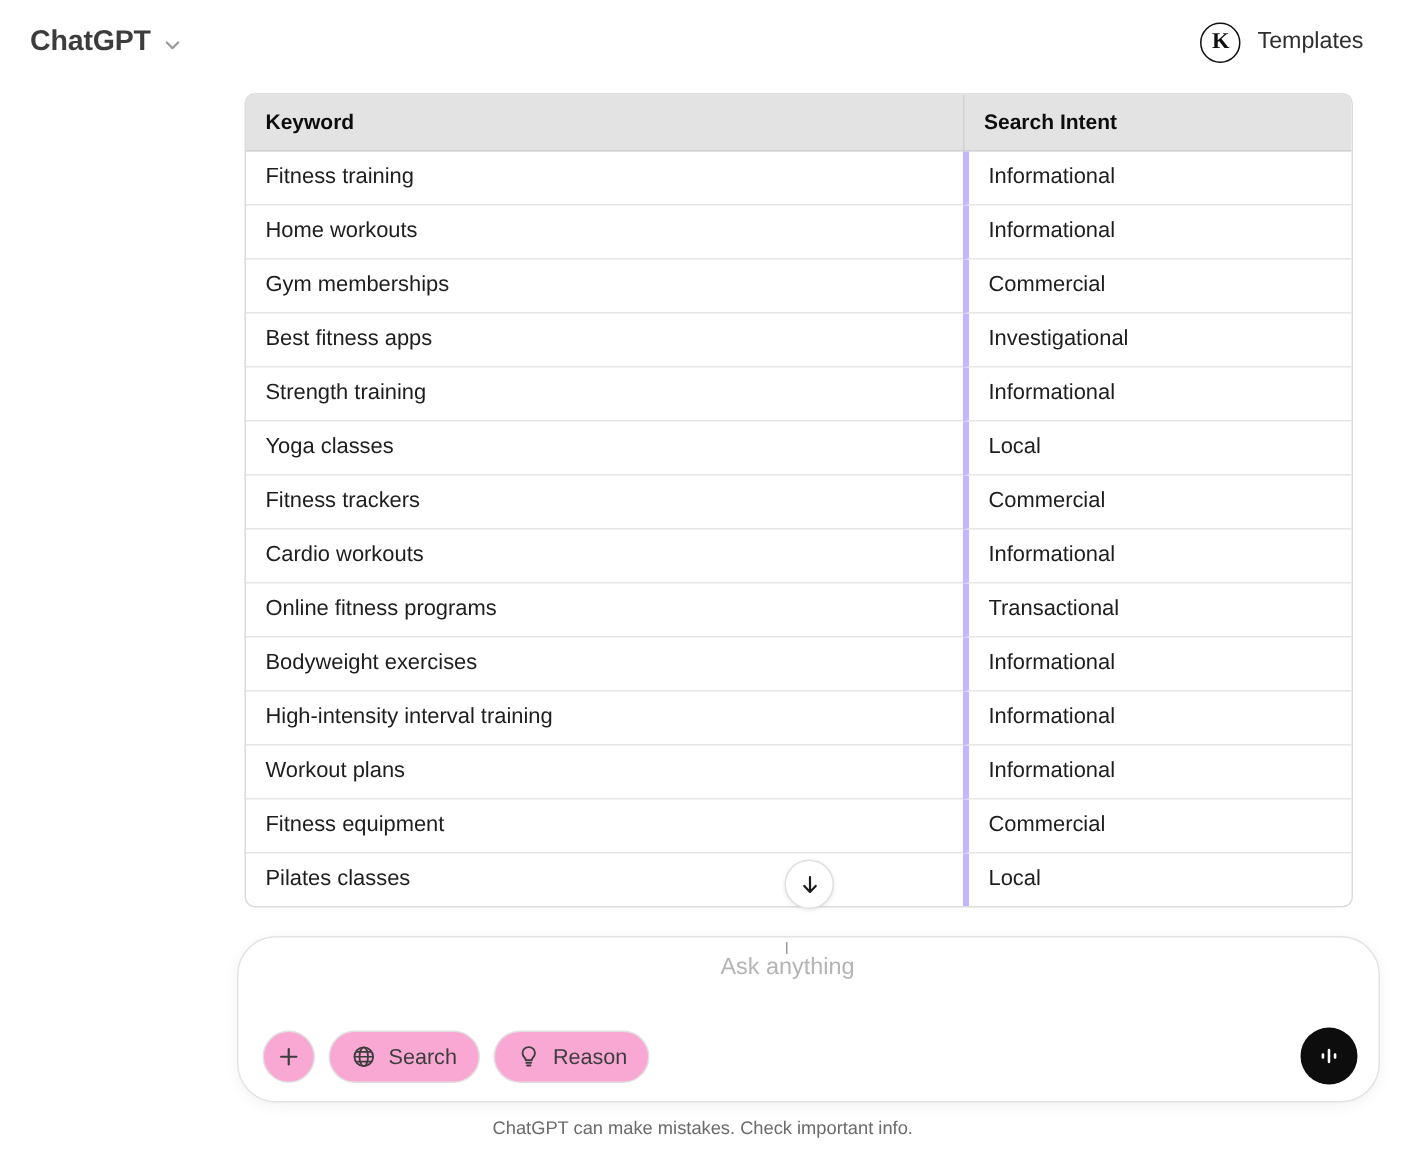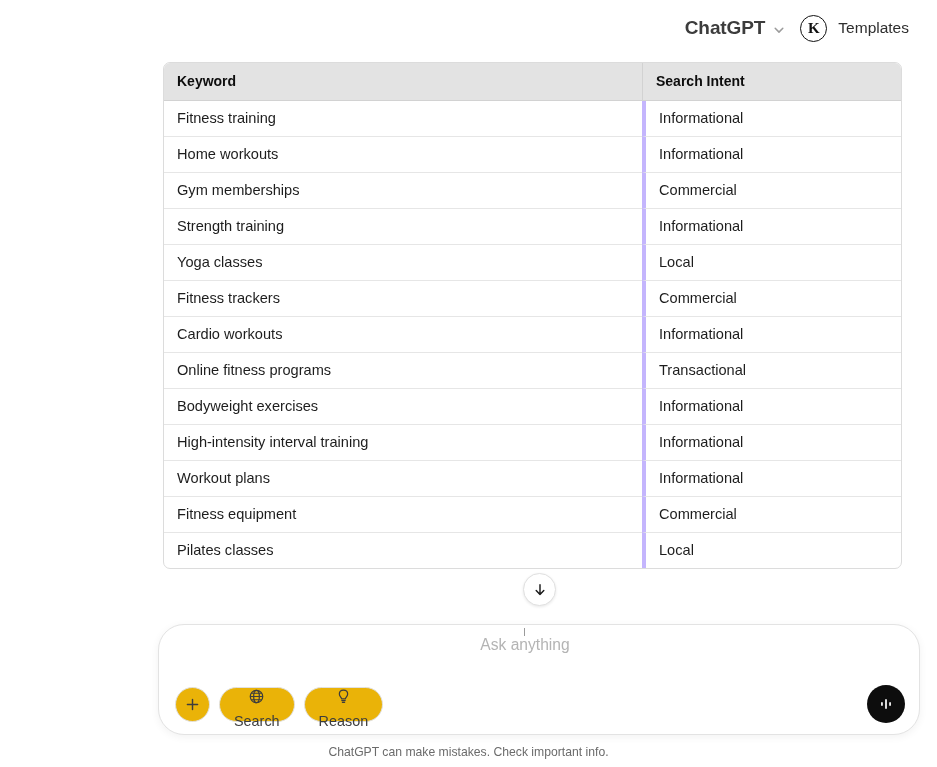--- a/index.html
+++ b/index.html
@@ -16,21 +16,21 @@
   }
 
   
   .topbar {
     position: absolute;
     top: 0; left: 0;
     width: 937px;
     height: 56px;
     display: flex;
     align-items: center;
-    justify-content: flex-end;
+    justify-content: space-between;
     padding: 0 22px 0 12px;
     background: #ffffff;
     z-index: 40;
   }
   .brand {
     display: flex;
     align-items: center;
     gap: 7px;
     padding: 5px 8px;
     border-radius: 8px;
@@ -198,24 +198,23 @@
   .pill {
     height: 35px;
     border: 1px solid #e1e1e1;
     border-radius: 18px;
     display: flex;
     align-items: center;
     gap: 8px;
     padding: 0 14px;
     font-size: 14.4px;
     color: #3d3d3d;
-    background: #eab308;
+    background: #f9a8d4;
     cursor: pointer;
     white-space: nowrap;
-    flex-direction: column;
   }
   .pill.round {
     width: 35px;
     padding: 0;
     justify-content: center;
   }
   .mic-btn {
     position: absolute;
     right: 14px;
     bottom: 11px;
@@ -279,20 +278,24 @@
           </tr>
           <tr>
             <td>Home workouts</td>
             <td class="col-sep">Informational</td>
           </tr>
           <tr>
             <td>Gym memberships</td>
             <td class="col-sep">Commercial</td>
           </tr>
           <tr>
+            <td>Best fitness apps</td>
+            <td class="col-sep">Investigational</td>
+          </tr>
+          <tr>
             <td>Strength training</td>
             <td class="col-sep">Informational</td>
           </tr>
           <tr>
             <td>Yoga classes</td>
             <td class="col-sep">Local</td>
           </tr>
           <tr>
             <td>Fitness trackers</td>
             <td class="col-sep">Commercial</td>

